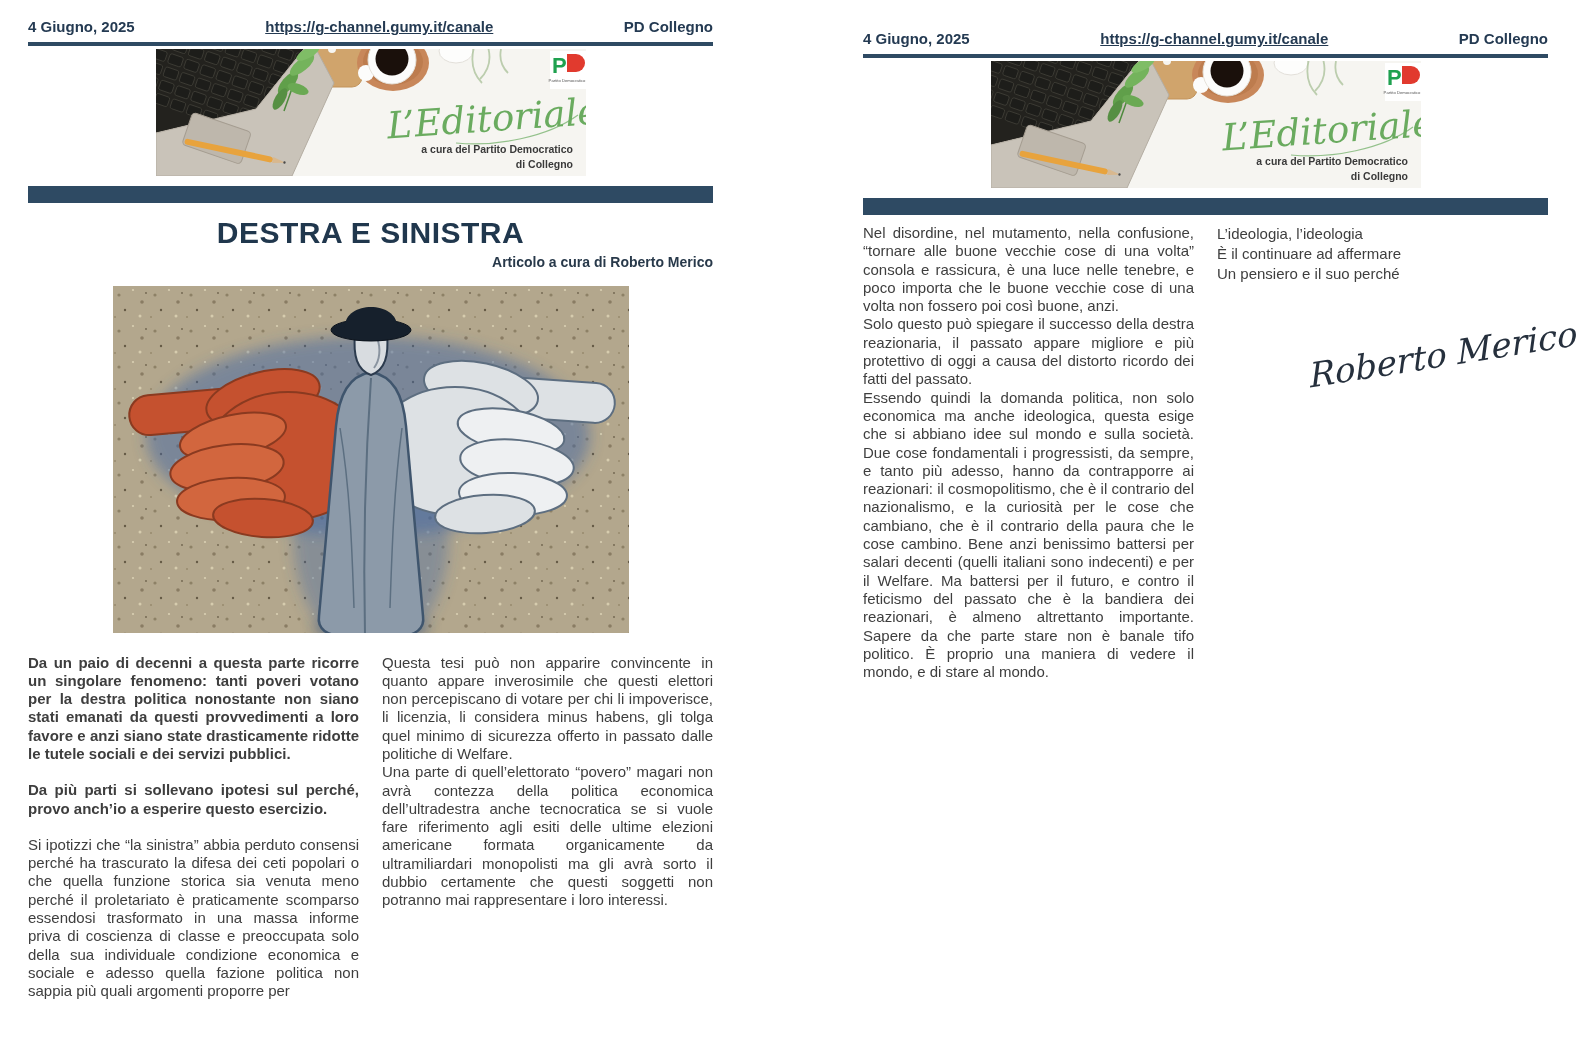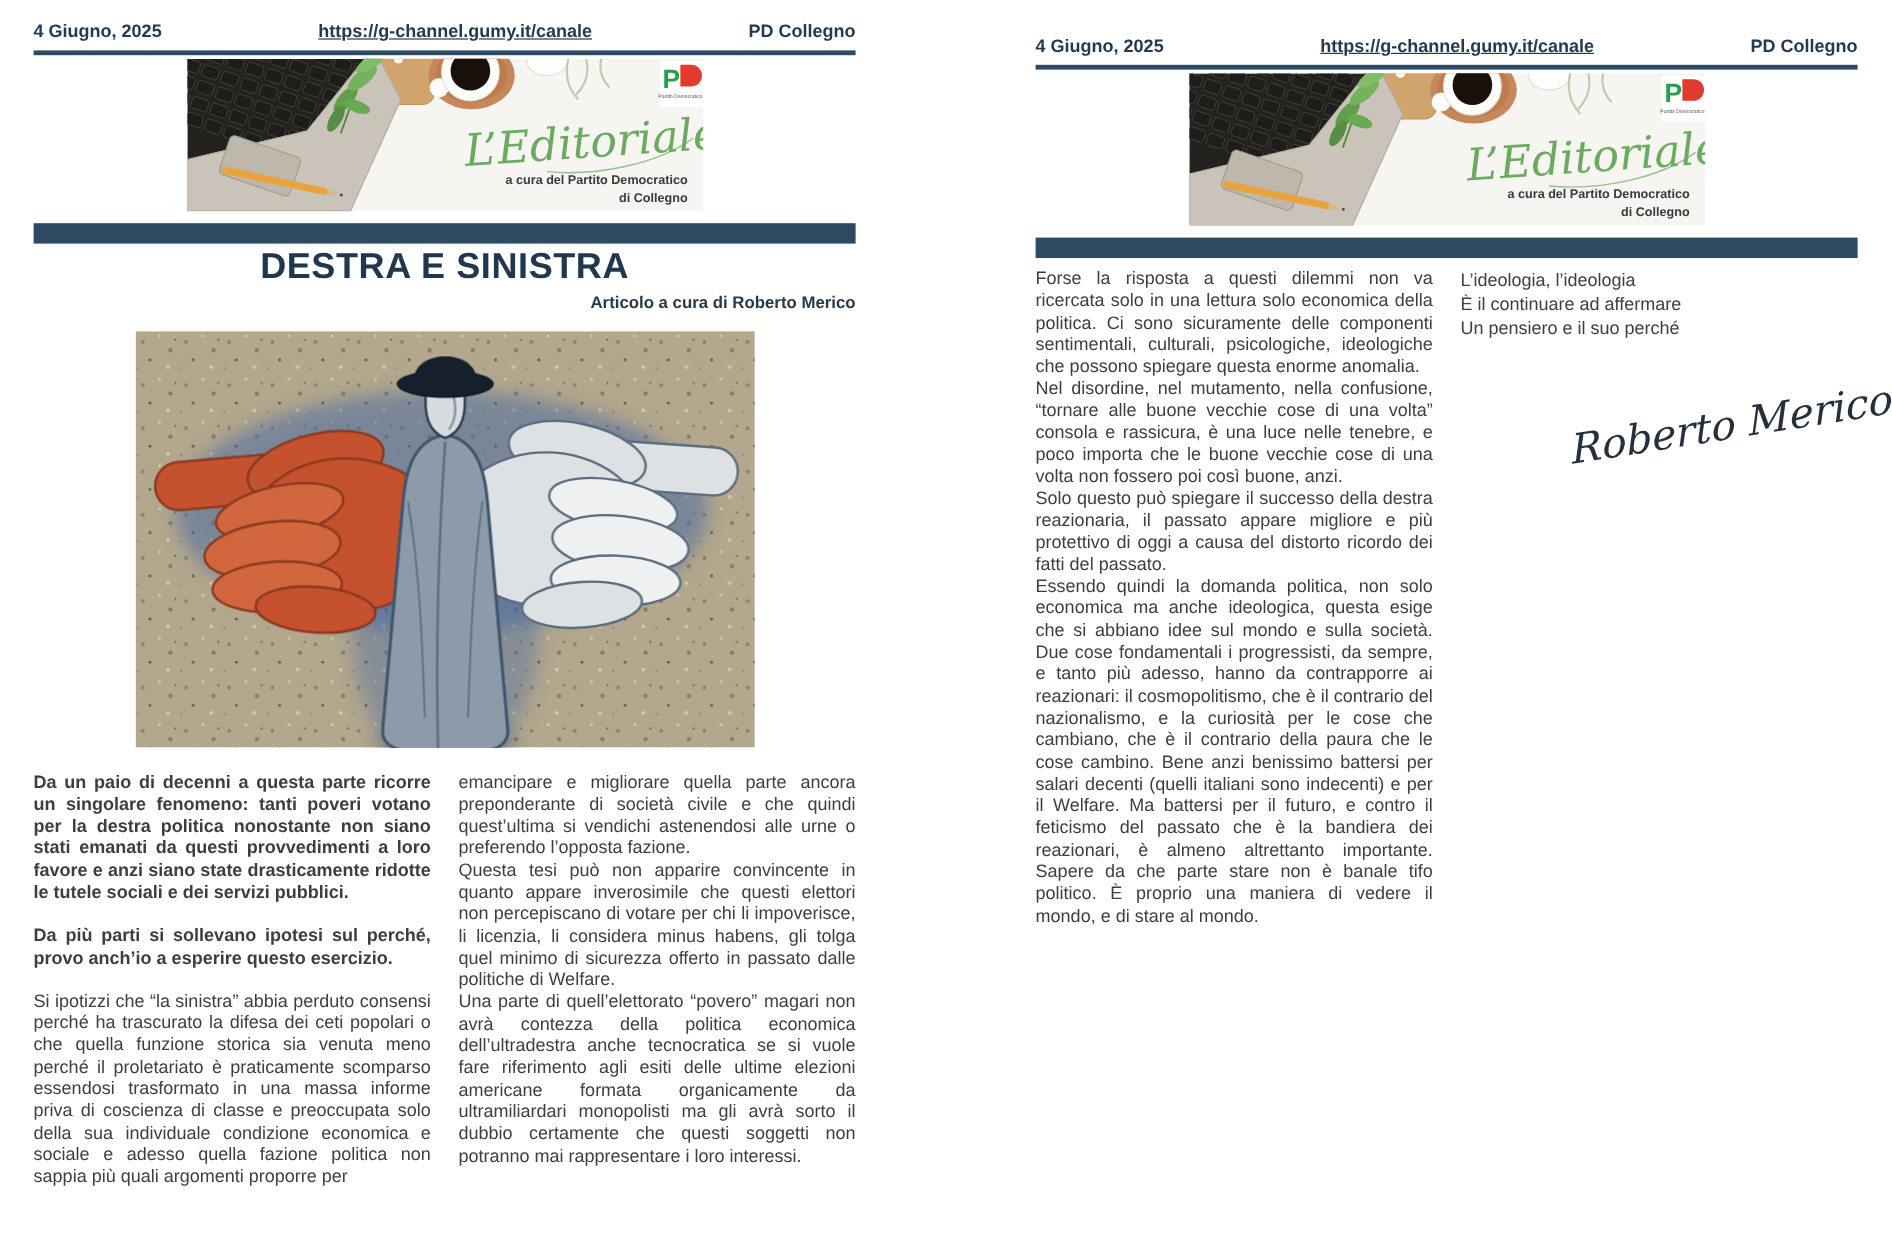--- a/index.html
+++ b/index.html
@@ -16,21 +16,21 @@
     font-weight:bold;font-size:15px;color:#243a52;
     padding-bottom:7px;border-bottom:4px solid #2e4a63;
   }
   .hdr .url{text-decoration:underline;cursor:pointer;}
 
   .banner-slot{width:430px;height:127px;margin:3px auto 0;display:block;}
   .bar{height:17px;background:#2e4a63;margin-top:10px;}
 
   .title{
     font-size:30px;font-weight:bold;letter-spacing:.5px;color:#20374d;
-    text-align:center;margin-top:4px;line-height:1.05;
+    text-align:center;margin-top:14px;line-height:1.05;
   }
   .byline{font-size:14px;font-weight:bold;color:#28394a;text-align:right;margin-top:5px;}
 
   .art{display:block;width:516px;height:347px;margin:16px auto 0;}
 
   .cols{display:flex;gap:23px;margin-top:21px;}
   .cols.tight{margin-top:9px;}
   .col{width:331px;font-size:15px;line-height:1.22;text-align:justify;}
   .col p{margin:0;}
   .col p.gap{margin-bottom:18px;font-weight:bold;}
@@ -256,21 +256,20 @@
     </g>
   </svg>
 
   <div class="cols">
     <div class="col">
       <p class="gap">Da un paio di decenni a questa parte ricorre un singolare fenomeno: tanti poveri votano per la destra politica nonostante non siano stati emanati da questi provvedimenti a loro favore e anzi siano state drasticamente ridotte le tutele sociali e dei servizi pubblici.</p>
       <p class="gap">Da più parti si sollevano ipotesi sul perché, provo anch’io a esperire questo esercizio.</p>
       <p>Si ipotizzi che “la sinistra” abbia perduto consensi perché ha trascurato la difesa dei ceti popolari o che quella funzione storica sia venuta meno perché il proletariato è praticamente scomparso essendosi trasformato in una massa informe priva di coscienza di classe e preoccupata solo della sua individuale condizione economica e sociale e adesso quella fazione politica non sappia più quali argomenti proporre per</p>
     </div>
     <div class="col">
-      <p>emancipare e migliorare quella parte ancora preponderante di società civile e che quindi quest’ultima si vendichi astenendosi alle urne o preferendo l’opposta fazione.</p>
       <p>Questa tesi può non apparire convincente in quanto appare inverosimile che questi elettori non percepiscano di votare per chi li impoverisce, li licenzia, li considera minus habens, gli tolga quel minimo di sicurezza offerto in passato dalle politiche di Welfare.</p>
       <p>Una parte di quell’elettorato “povero” magari non avrà contezza della politica economica dell’ultradestra anche tecnocratica se si vuole fare riferimento agli esiti delle ultime elezioni americane formata organicamente da ultramiliardari monopolisti ma gli avrà sorto il dubbio certamente che questi soggetti non potranno mai rappresentare i loro interessi.</p>
     </div>
   </div>
 </div>
 
 <div class="page" id="page2">
   <div class="hdr">
     <span>4 Giugno, 2025</span>
     <span class="url">https://g-channel.gumy.it/canale</span>
@@ -417,21 +416,20 @@
     <path d="M300,94 C340,98 392,88 422,66" stroke="#6aab5f" stroke-width="1.2" fill="none" opacity="0.7"></path>
 
     <text x="417" y="104" text-anchor="end" font-size="10.5" font-weight="bold" fill="#3a3a3a" font-family="Liberation Sans, sans-serif">a cura del Partito Democratico</text>
     <text x="417" y="119" text-anchor="end" font-size="10.5" font-weight="bold" fill="#3a3a3a" font-family="Liberation Sans, sans-serif">di Collegno</text>
   </svg>
 </div>
   <div class="bar"></div>
 
   <div class="cols tight">
     <div class="col">
-      <p>Forse la risposta a questi dilemmi non va ricercata solo in una lettura solo economica della politica. Ci sono sicuramente delle componenti sentimentali, culturali, psicologiche, ideologiche che possono spiegare questa enorme anomalia.</p>
       <p>Nel disordine, nel mutamento, nella confusione, “tornare alle buone vecchie cose di una volta” consola e rassicura, è una luce nelle tenebre, e poco importa che le buone vecchie cose di una volta non fossero poi così buone, anzi.</p>
       <p>Solo questo può spiegare il successo della destra reazionaria, il passato appare migliore e più protettivo di oggi a causa del distorto ricordo dei fatti del passato.</p>
       <p>Essendo quindi la domanda politica, non solo economica ma anche ideologica, questa esige che si abbiano idee sul mondo e sulla società. Due cose fondamentali i progressisti, da sempre, e tanto più adesso, hanno da contrapporre ai reazionari: il cosmopolitismo, che è il contrario del nazionalismo, e la curiosità per le cose che cambiano, che è il contrario della paura che le cose cambino. Bene anzi benissimo battersi per salari decenti (quelli italiani sono indecenti) e per il Welfare. Ma battersi per il futuro, e contro il feticismo del passato che è la bandiera dei reazionari, è almeno altrettanto importante. Sapere da che parte stare non è banale tifo politico. È proprio una maniera di vedere il mondo, e di stare al mondo.</p>
     </div>
     <div class="col poem-col">
       <div class="poem">
         <div>L’ideologia, l’ideologia</div>
         <div>È il continuare ad affermare</div>
         <div>Un pensiero e il suo perché</div>
       </div>

